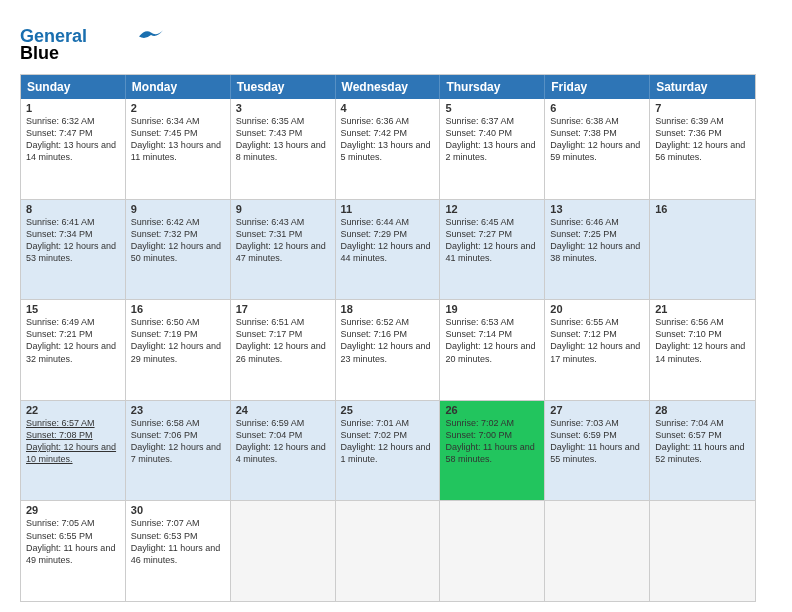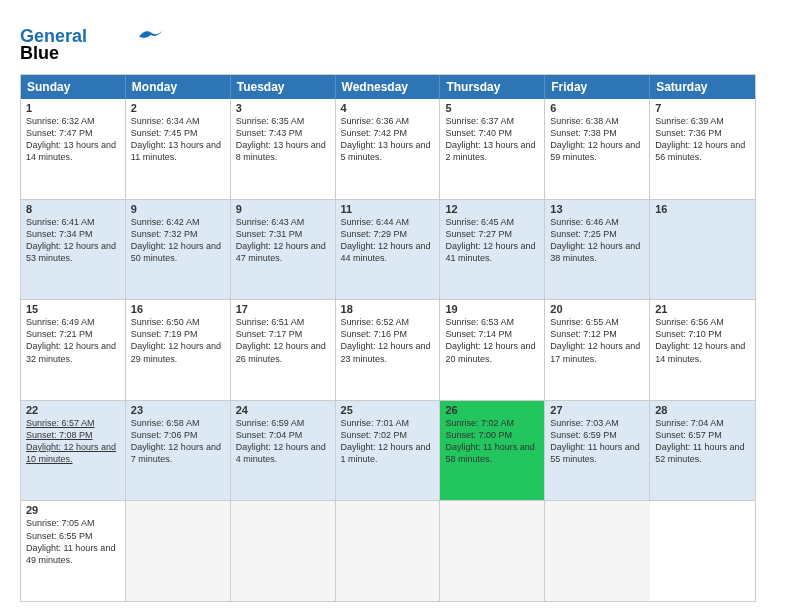--- a/index.html
+++ b/index.html
@@ -321,20 +321,26 @@
 Daylight: 11 hours and 52 minutes.</div>
           </div>
         </div>
         <div class="cal-row">
           <div class="cal-cell">
             <span class="day-num">29</span>
             <div class="info" style="white-space: pre-line;">Sunrise: 7:05 AM
 Sunset: 6:55 PM
 Daylight: 11 hours and 49 minutes.</div>
           </div>
+          <div class="cal-cell">
+            <span class="day-num">30</span>
+            <div class="info" style="white-space: pre-line;">Sunrise: 7:07 AM
+Sunset: 6:53 PM
+Daylight: 11 hours and 46 minutes.</div>
+          </div>
           <div class="cal-cell empty"></div>
           <div class="cal-cell empty"></div>
           <div class="cal-cell empty"></div>
           <div class="cal-cell empty"></div>
           <div class="cal-cell empty"></div>
         </div>
       </div>
   </div>
 </div>
 

